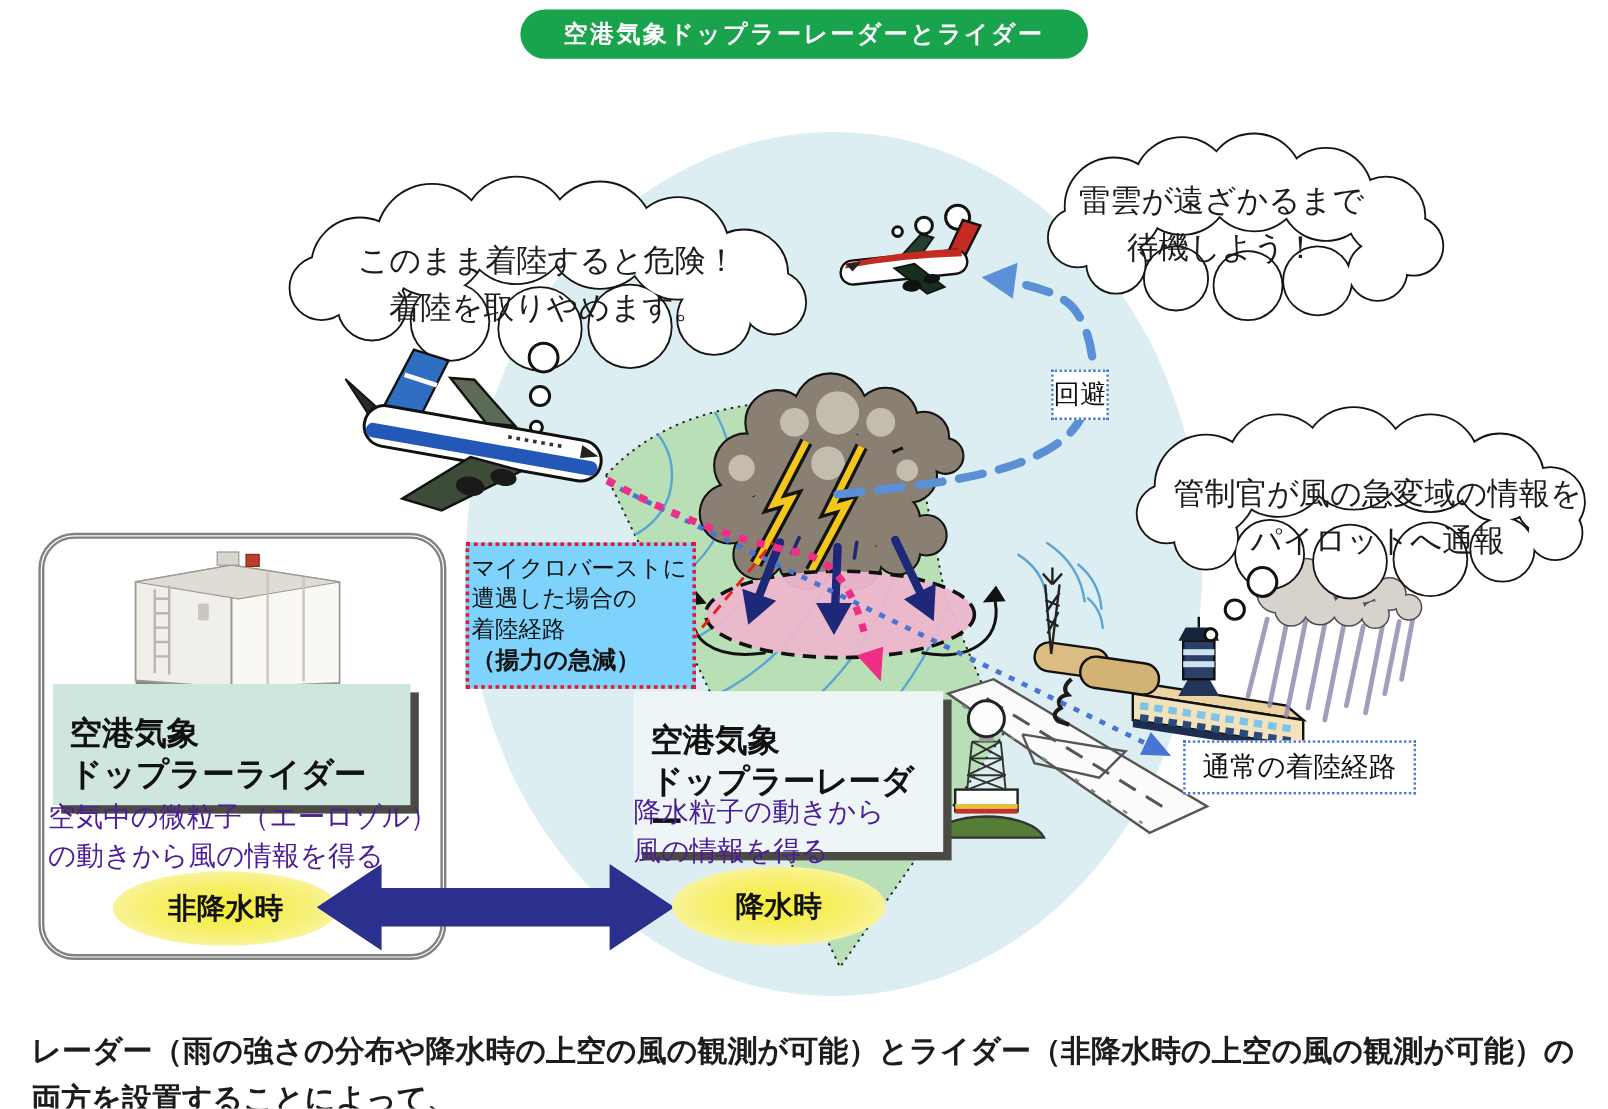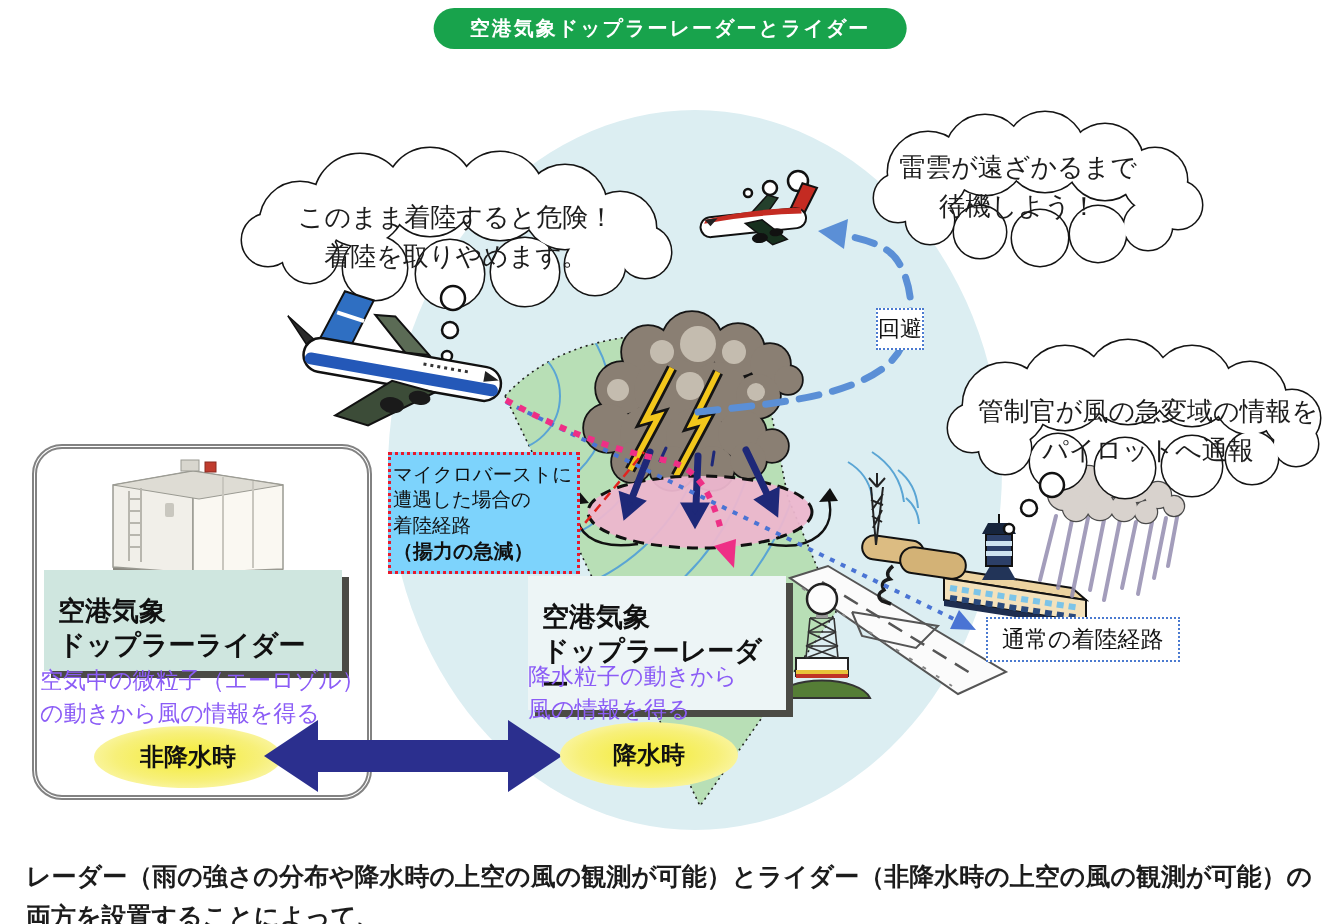--- a/index.html
+++ b/index.html
@@ -22,21 +22,21 @@
     font-family:"Liberation Serif",serif;font-size:19.5px;line-height:1.3;color:#111;
     text-align:left;padding:7px 2px;}
   .micro-box .bold-line{font-family:"Liberation Sans",sans-serif;font-weight:bold;font-size:20px;}
   
   .left-panel{left:32px;top:444px;width:330px;height:346px;border:5px double #828282;
     border-radius:30px;background:#fff;}
   .head-box{font-weight:bold;font-size:27px;line-height:1.25;color:#111;
     box-shadow:7px 7px 0 #4b4b45;padding:25px 6px 8px 14px;}
   .lidar-title{left:44px;top:570px;width:278px;background:#cfe6df;}
   .radar-title{left:528px;top:576px;width:238px;background:#edf5f6;}
-  .desc{font-family:"Liberation Serif",serif;font-size:23px;line-height:1.45;color:#8b5cf6;}
+  .desc{font-family:"Liberation Serif",serif;font-size:23px;line-height:1.45;color:#4c1d95;}
   .lidar-desc{left:40px;top:664px;width:330px;}
   .radar-desc{left:528px;top:660px;width:250px;}
   .badge{border-radius:50%;display:flex;align-items:center;justify-content:center;
     font-weight:bold;font-size:24px;color:#111;
     background:radial-gradient(ellipse at center,#f4ec32 0%,#f7f07a 55%,#fdfbd4 100%);}
   .badge-np{left:94px;top:726px;width:188px;height:62px;}
   .badge-p{left:560px;top:722px;width:178px;height:66px;}
   
   .caption{left:26px;top:856px;width:1302px;font-size:25px;font-weight:700;
     line-height:1.6;color:#1c1c1c;}

